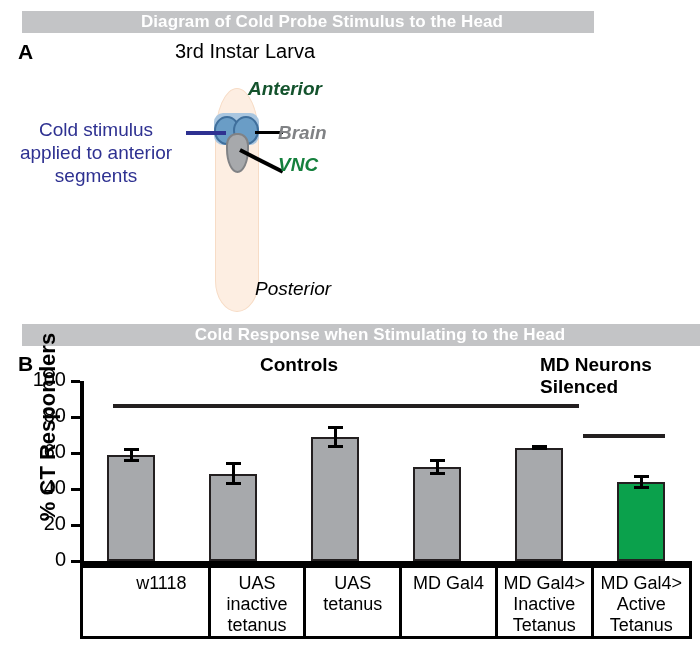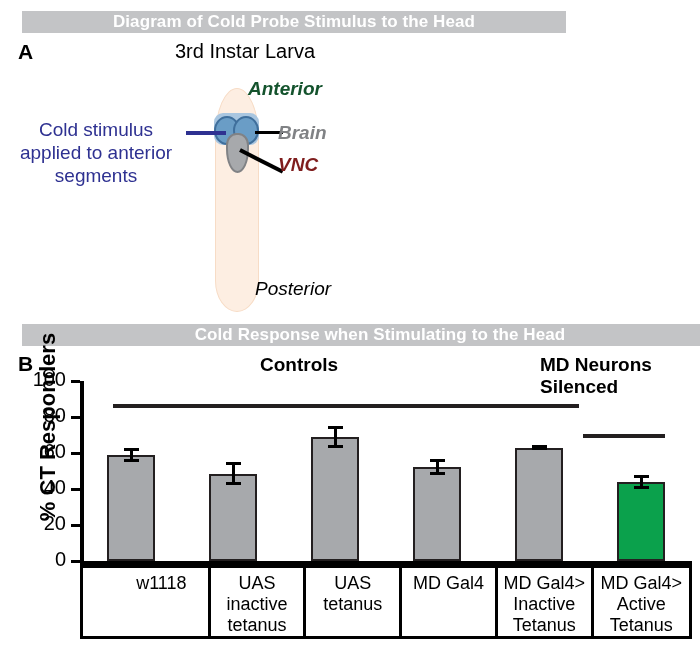--- a/index.html
+++ b/index.html
@@ -17,21 +17,21 @@
   .banner{
     position:absolute;
     background:#c3c4c6;
     color:#ffffff;
     font-weight:bold;
     font-size:17px;
     text-align:center;
     line-height:22px;
     letter-spacing:.1px;
   }
-  #banner-a{left:22px;top:11px;width:544px;height:22px;}
+  #banner-a{left:22px;top:11px;width:544px;height:22px;padding-left:28px;}
   #banner-b{left:22px;top:324px;width:668px;height:22px;padding-left:24px;}
 
   
   .panel-letter{
     position:absolute;
     font-weight:bold;
     font-size:21px;
     color:#000;
   }
   #panel-a-letter{left:18px;top:40px;}
@@ -49,21 +49,21 @@
   #posterior-label{
     position:absolute;left:255px;top:278px;
     font-style:italic;font-weight:normal;font-size:19px;color:#000;
   }
   #brain-label{
     position:absolute;left:278px;top:122px;
     font-style:italic;font-weight:bold;font-size:19px;color:#808285;
   }
   #vnc-label{
     position:absolute;left:278px;top:154px;
-    font-style:italic;font-weight:bold;font-size:19px;color:#7f1d1d;
+    font-style:italic;font-weight:bold;font-size:19px;color:#15803d;
   }
   #cold-stim-text{
     position:absolute;left:6px;top:118px;width:180px;
     text-align:center;font-size:19px;line-height:23px;color:#2e3191;
   }
 
   
   #larva-body{
     position:absolute;left:215px;top:88px;width:42px;height:222px;
     background:#fdeee2;

